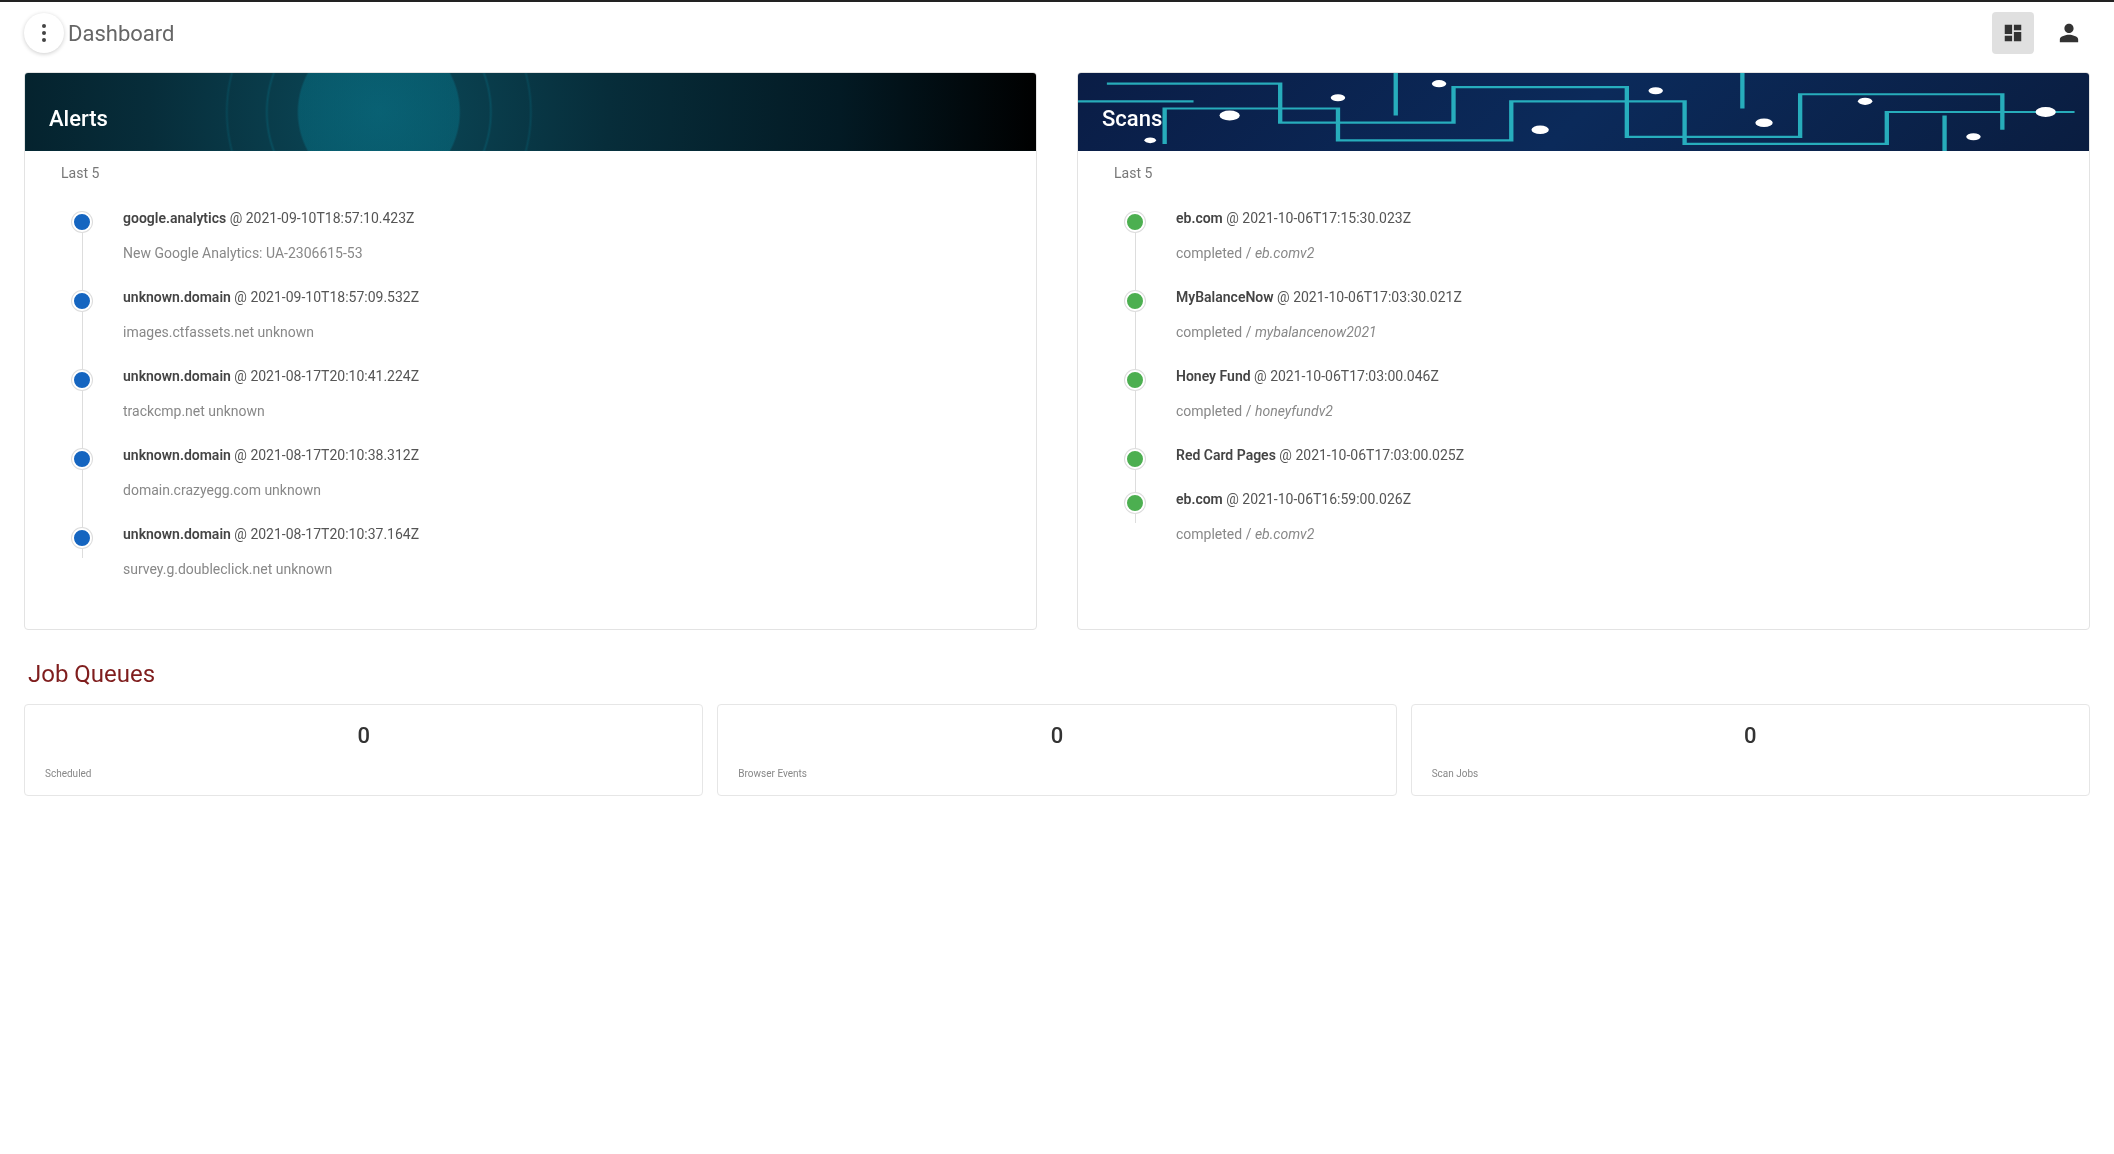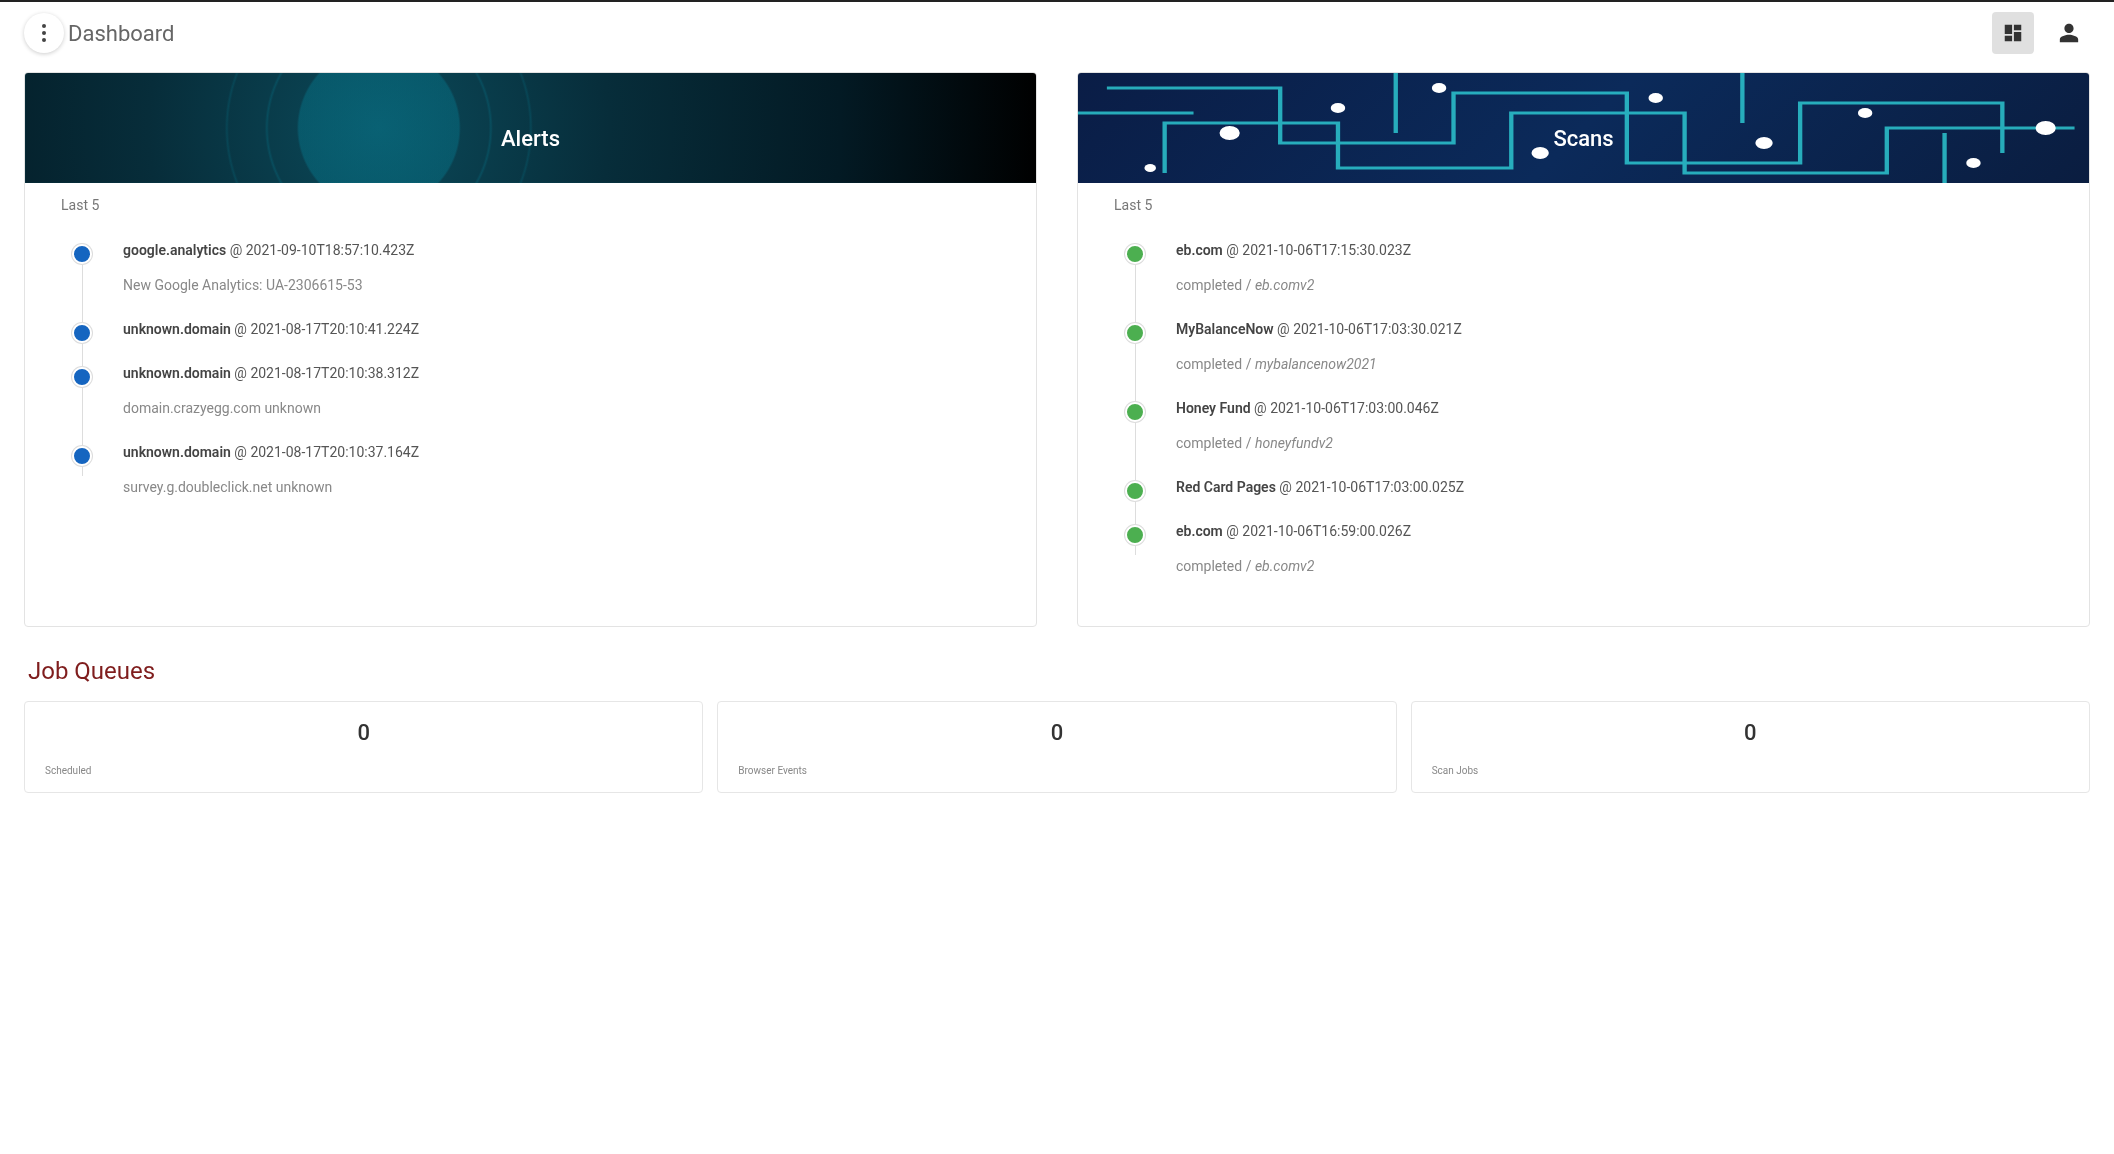--- a/index.html
+++ b/index.html
@@ -84,30 +84,29 @@
       gap: 40px;
     }
     .card {
       flex: 1;
       border: 1px solid #e3e3e3;
       border-radius: 4px;
       background: #fff;
       overflow: hidden;
     }
     .card-header {
-      height: 110px;
+      height: 78px;
       position: relative;
       display: flex;
       align-items: flex-end;
-      padding: 32px 24px;
+      padding: 20px 24px;
       color: #fff;
       font-size: 22px;
       font-weight: 500;
       overflow: hidden;
-      justify-content: center;
     }
     .alerts-bg {
       background: radial-gradient(circle at 35% 50%, #0b4a5a 0%, #072d3a 35%, #031a24 70%, #000 100%);
     }
     .alerts-bg::before {
       content: "";
       position: absolute;
       inset: 0;
       background:
         radial-gradient(circle at 35% 50%, rgba(0,200,230,0.18) 0 80px, transparent 82px),
@@ -261,22 +260,30 @@
           <div class="tl-item">
             <div class="tl-dot blue"></div>
             <div class="tl-line1">
               <span class="name">google.analytics</span><span> @ </span><span>2021-09-10T18:57:10.423Z</span>
             </div>
             <div class="tl-line2">New Google Analytics: UA-2306615-53</div>
           </div>
           <div class="tl-item">
             <div class="tl-dot blue"></div>
             <div class="tl-line1">
+              <span class="name">unknown.domain</span><span> @ </span><span>2021-09-10T18:57:09.532Z</span>
+            </div>
+            <div class="tl-line2">images.ctfassets.net unknown</div>
+          </div>
+          <div class="tl-item">
+            <div class="tl-dot blue"></div>
+            <div class="tl-line1">
               <span class="name">unknown.domain</span><span> @ </span><span>2021-08-17T20:10:41.224Z</span>
             </div>
+            <div class="tl-line2">trackcmp.net unknown</div>
           </div>
           <div class="tl-item">
             <div class="tl-dot blue"></div>
             <div class="tl-line1">
               <span class="name">unknown.domain</span><span> @ </span><span>2021-08-17T20:10:38.312Z</span>
             </div>
             <div class="tl-line2">domain.crazyegg.com unknown</div>
           </div>
           <div class="tl-item">
             <div class="tl-dot blue"></div>

